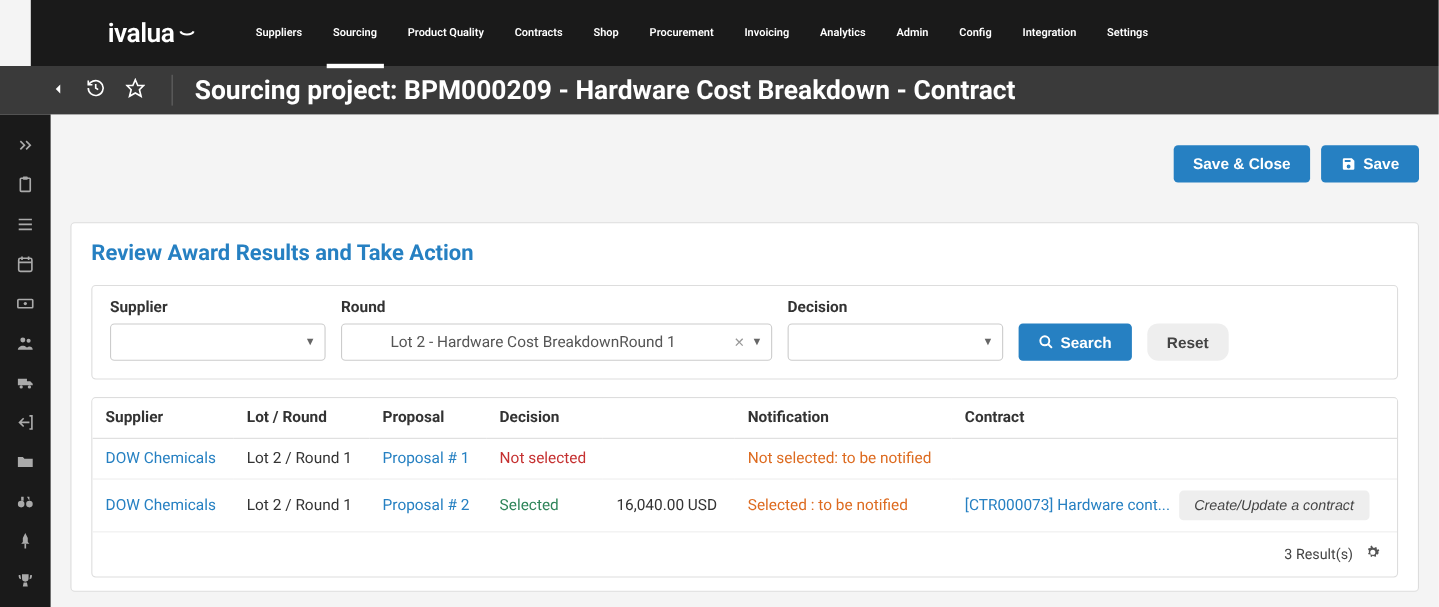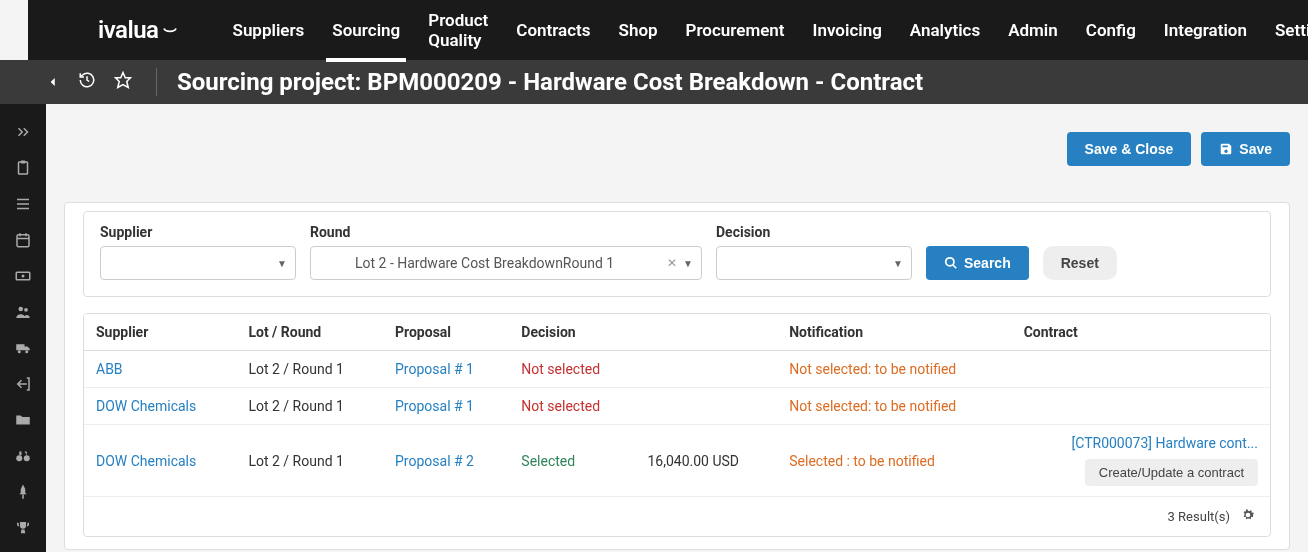--- a/index.html
+++ b/index.html
@@ -1,36 +1,36 @@
 <!DOCTYPE html>
 <html><head>
 <meta charset="utf-8">
 <style>
 * { box-sizing: border-box; margin: 0; padding: 0; }
 body { font-family: -apple-system, "Segoe UI", Roboto, sans-serif; font-size: 14px; background: #f4f4f4; color: #333; }
 .topnav { background: #1a1a1a; height: 60px; display: flex; align-items: center; padding: 0 24px 0 0; margin-left: 28px; }
 .logo { color: #fff; font-size: 24px; font-weight: 600; padding: 0 40px 0 70px; letter-spacing: -0.5px; display: flex; align-items: center; }
 .logo svg { margin-left: 2px; }
 .nav-items { display: flex; height: 100%; }
-.nav-item { color: #fff; padding: 0 14px; display: flex; align-items: center; font-weight: 600; cursor: pointer; position: relative; font-size: 17px; }
+.nav-item { color: #fff; padding: 0 14px; display: flex; align-items: center; font-weight: 600; cursor: pointer; position: relative; font-size: 10px; }
 .nav-item.active::after { content: ''; position: absolute; bottom: -2px; left: 8px; right: 8px; height: 4px; background: #fff; }
 .subnav { background: #3a3a3a; height: 44px; display: flex; align-items: center; padding: 0 20px 0 46px; color: #fff; }
 .subnav-icons { display: flex; align-items: center; gap: 18px; padding-right: 24px; }
 .subnav-icon { color: #fff; cursor: pointer; font-size: 18px; }
 .subnav-divider { width: 1px; height: 28px; background: #666; margin-right: 20px; }
 .page-title { font-size: 24px; font-weight: 700; }
 .layout { display: flex; min-height: calc(100vh - 90px); }
 .sidebar { width: 46px; background: #1a1a1a; padding-top: 10px; }
 .sidebar-item { width: 46px; height: 36px; display: flex; align-items: center; justify-content: center; color: #aaa; cursor: pointer; font-size: 16px; }
 .content { flex: 1; padding: 0 18px 18px; }
 .action-row { display: flex; justify-content: flex-end; gap: 10px; padding: 28px 0; }
 .btn { border: none; border-radius: 4px; padding: 9px 18px; font-weight: 700; cursor: pointer; font-size: 14px; display: inline-flex; align-items: center; gap: 6px; }
 .btn-primary { background: #2680c2; color: #fff; }
 .btn-light { background: #eee; color: #444; border-radius: 10px; }
-.btn-outline { background: #eee; color: #444; font-weight: 400; padding: 6px 14px; font-size: 13px; }
+.btn-outline { background: #eee; color: #444; font-weight: 400; padding: 6px 14px; font-size: 13px; font-style: italic; }
 .panel { background: #fff; border: 1px solid #ddd; border-radius: 4px; margin-top: 8px; }
 .panel-title { color: #2680c2; font-size: 20px; font-weight: 700; padding: 14px 18px 10px; }
 .filter-bar { border: 1px solid #ddd; border-radius: 4px; margin: 8px 18px 16px; padding: 12px 16px 16px; display: flex; gap: 14px; align-items: flex-end; }
 .filter-group { display: flex; flex-direction: column; gap: 6px; }
 .filter-label { font-weight: 700; font-size: 14px; }
 .select { border: 1px solid #ccc; border-radius: 4px; height: 34px; background: #fff; display: flex; align-items: center; justify-content: space-between; padding: 0 8px 0 10px; cursor: pointer; min-width: 196px; position: relative; }
 .select.wide { min-width: 392px; padding-left: 44px; }
 .select.med { min-width: 196px; }
 .select-text { color: #555; font-size: 14px; white-space: nowrap; overflow: hidden; }
 .select-clear { color: #999; margin: 0 6px; font-size: 12px; }
@@ -39,21 +39,21 @@
 table { width: 100%; border-collapse: collapse; }
 thead th { text-align: left; font-weight: 700; padding: 10px 12px; border-bottom: 1px solid #ddd; font-size: 14px; background: #fff; }
 tbody td { padding: 10px 12px; border-bottom: 1px solid #eee; font-size: 14px; vertical-align: middle; }
 tbody tr:last-child td { border-bottom: none; }
 .link { color: #2680c2; cursor: pointer; }
 .red { color: #c53030; }
 .green { color: #2f855a; }
 .orange { color: #dd6b20; }
 .table-footer { display: flex; justify-content: flex-end; align-items: center; gap: 10px; padding: 10px 14px; border-top: 1px solid #eee; font-size: 13px; color: #444; }
 .gear { cursor: pointer; color: #555; }
-.contract-cell { display: flex; flex-direction: column; gap: 8px; align-items: flex-end; }
+.contract-cell { display: flex; flex-direction: row; gap: 8px; align-items: center; }
 </style>
 </head>
 <body>
 
 <div class="topnav">
   <div class="logo">
     <span>ivalua</span>
     <svg width="18" height="18" viewBox="0 0 24 24" fill="none" stroke="#fff" stroke-width="2.5">
         <path d="M4 10c2 5 14 5 16 0"></path>
       </svg>
@@ -176,20 +176,21 @@
       <button class="btn btn-primary">Save &amp; Close</button>
       <button class="btn btn-primary">
         <svg width="14" height="14" viewBox="0 0 24 24" fill="#fff">
             <path d="M17 3H5a2 2 0 0 0-2 2v14a2 2 0 0 0 2 2h14a2 2 0 0 0 2-2V7l-4-4zM12 19a3 3 0 1 1 0-6 3 3 0 0 1 0 6zm3-10H6V6h9v3z"></path>
           </svg>
         <span>Save</span>
       </button>
     </div>
 
     <div class="panel">
+      <div class="panel-title">Review Award Results and Take Action</div>
 
       <div class="filter-bar">
         <div class="filter-group">
           <div class="filter-label">Supplier</div>
           <div class="select med">
             <span class="select-text"></span>
             <span class="select-caret">▼</span>
           </div>
         </div>
         <div class="filter-group">
@@ -226,31 +227,20 @@
                 <th>Supplier</th>
                 <th>Lot / Round</th>
                 <th>Proposal</th>
                 <th>Decision</th>
                 <th></th>
                 <th>Notification</th>
                 <th>Contract</th>
               </tr>
             </thead>
           <tbody id="tbody">
-              <tr>
-                <td><span class="link">ABB</span></td>
-                <td>Lot 2 / Round 1</td>
-                <td><span class="link">Proposal # 1</span></td>
-                <td><span class="red">Not selected</span></td>
-                <td></td>
-                <td><span class="orange">Not selected: to be notified</span></td>
-                <td>
-                  <div class="contract-cell"></div>
-                </td>
-              </tr>
               <tr>
                 <td><span class="link">DOW Chemicals</span></td>
                 <td>Lot 2 / Round 1</td>
                 <td><span class="link">Proposal # 1</span></td>
                 <td><span class="red">Not selected</span></td>
                 <td></td>
                 <td><span class="orange">Not selected: to be notified</span></td>
                 <td>
                   <div class="contract-cell"></div>
                 </td>

